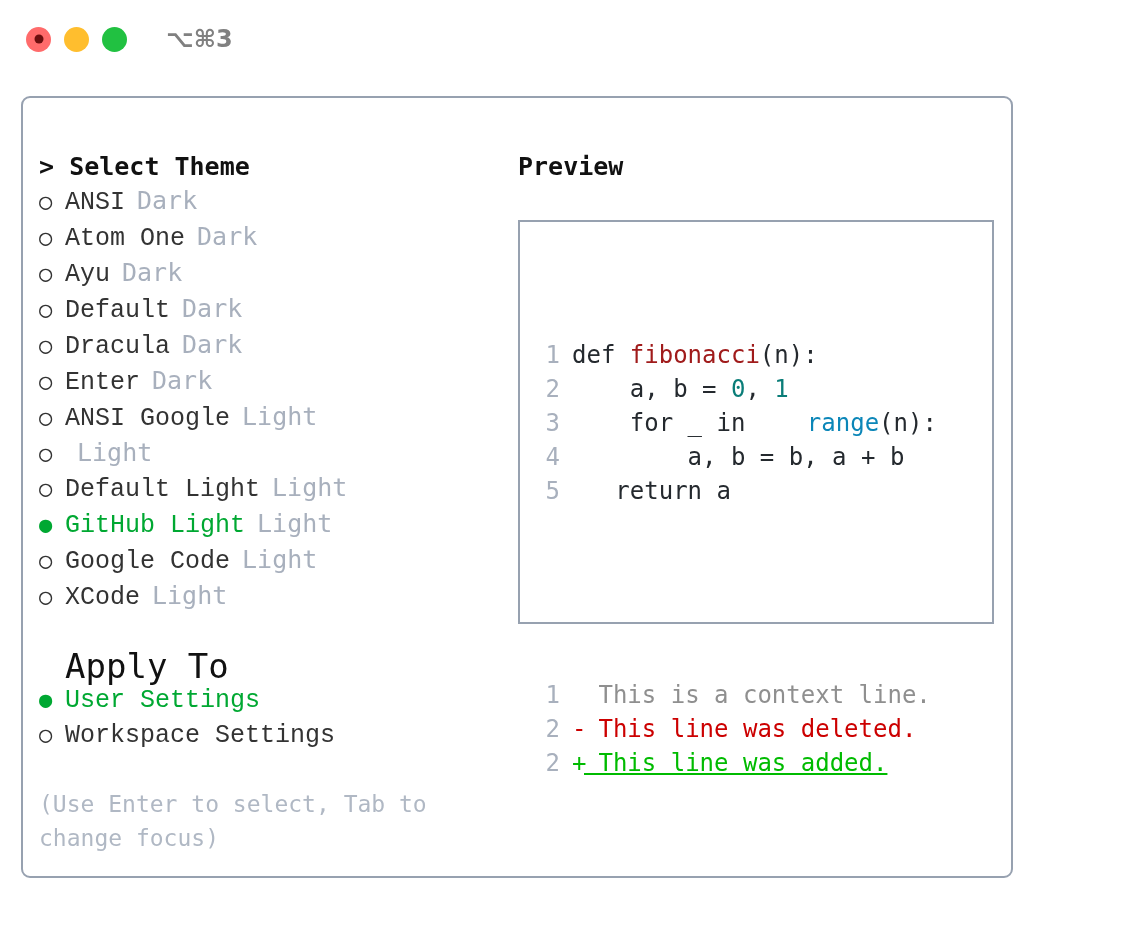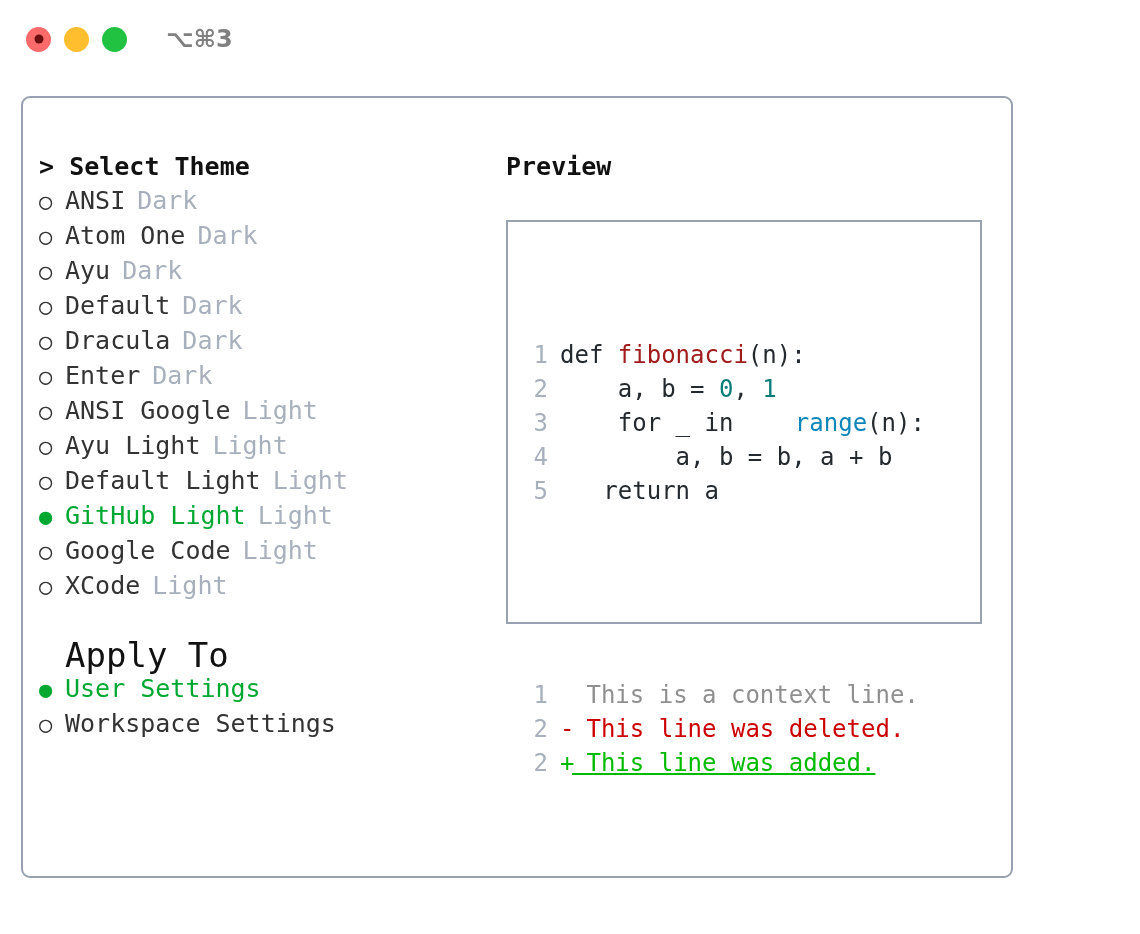--- a/index.html
+++ b/index.html
@@ -104,21 +104,21 @@
   }
   .bullet {
     display: inline-block;
     width: 26px;
     flex: 0 0 26px;
     font-size: 22px;
     color: #333333;
   }
   .opt-row.selected .bullet { color: #00a832; }
   .opt-row.selected .opt-label { color: #00a832; text-align: center; }
-  .opt-label { color: #333333; }
+  .opt-label { color: #333333; font-family: Liberation Mono, monospace; }
   .opt-variant {
     color: #a8b0bd;
     margin-left: 12px;
   }
 
   .section-gap { height: 34px; }
 
   .subheading {
     font-size: 34px;
     color: #111111;
@@ -131,21 +131,21 @@
     margin-top: 34px;
     font-size: 23px;
     line-height: 34px;
     color: #b0b8c4;
     width: 410px;
   }
 
   
   .right-col {
     position: absolute;
-    left: 483px;
+    left: 495px;
     top: 52px;
     width: 490px;
   }
   .preview-title {
     font-size: 25px;
     font-weight: bold;
     color: #111111;
     line-height: 34px;
   }
   .preview-box {
@@ -209,36 +209,37 @@
     <div class="heading"><span class="caret">&gt;</span><span> </span><span>Select Theme</span></div>
 
     <div id="theme-options">
           <div class="opt-row"><span class="bullet">○</span><span class="opt-label">ANSI</span><span class="opt-variant">Dark</span></div>
           <div class="opt-row"><span class="bullet">○</span><span class="opt-label">Atom One</span><span class="opt-variant">Dark</span></div>
           <div class="opt-row"><span class="bullet">○</span><span class="opt-label">Ayu</span><span class="opt-variant">Dark</span></div>
           <div class="opt-row"><span class="bullet">○</span><span class="opt-label">Default</span><span class="opt-variant">Dark</span></div>
           <div class="opt-row"><span class="bullet">○</span><span class="opt-label">Dracula</span><span class="opt-variant">Dark</span></div>
           <div class="opt-row"><span class="bullet">○</span><span class="opt-label">Enter</span><span class="opt-variant">Dark</span></div>
           <div class="opt-row"><span class="bullet">○</span><span class="opt-label">ANSI Google</span><span class="opt-variant">Light</span></div>
-          <div class="opt-row"><span class="bullet">○</span><span class="opt-label">Ayu Light</span><span class="opt-variant">Light</span></div>
+          <div class="opt-row"><span class="bullet">○</span><span class="opt-variant">Light</span></div>
           <div class="opt-row"><span class="bullet">○</span><span class="opt-label">Default Light</span><span class="opt-variant">Light</span></div>
           <div class="opt-row selected"><span class="bullet">●</span><span class="opt-label">GitHub Light</span><span class="opt-variant">Light</span></div>
           <div class="opt-row"><span class="bullet">○</span><span class="opt-label">Google Code</span><span class="opt-variant">Light</span></div>
           <div class="opt-row"><span class="bullet">○</span><span class="opt-label">XCode</span><span class="opt-variant">Light</span></div>
         </div>
 
     <div class="section-gap"></div>
 
     <div class="subheading">Apply To</div>
 
     <div id="apply-options">
           <div class="opt-row selected"><span class="bullet">●</span><span class="opt-label">User Settings</span></div>
           <div class="opt-row"><span class="bullet">○</span><span class="opt-label">Workspace Settings</span></div>
         </div>
 
+    <div class="hint">(Use Enter to select, Tab to change focus)</div>
   </div>
 
   <div class="right-col">
     <div class="preview-title">Preview</div>
 
     <div class="preview-box">
       <div class="code">
         <div id="code-lines"><div class="code-line"><span class="lineno">1</span><span class="code-text"><span>def </span><span class="tok-fn">fibonacci</span><span>(n):</span></span></div><div class="code-line"><span class="lineno">2</span><span class="code-text"><span>    a, b = </span><span class="tok-num">0</span><span>, </span><span class="tok-num">1</span></span></div><div class="code-line"><span class="lineno">3</span><span class="code-text"><span>    for _ in </span><span class="tok-call">range</span><span>(n):</span></span></div><div class="code-line"><span class="lineno">4</span><span class="code-text"><span>        a, b = b, a + b</span></span></div><div class="code-line"><span class="lineno">5</span><span class="code-text"><span>   return a</span></span></div></div>
         <div class="blank-line"></div>
         <div id="diff-lines"><div class="code-line"><span class="lineno">1</span><span class="code-text diff-ctx"><span class="diff-marker"> </span><span> This is a context line.</span></span></div><div class="code-line"><span class="lineno">2</span><span class="code-text diff-del"><span class="diff-marker">-</span><span> This line was deleted.</span></span></div><div class="code-line"><span class="lineno">2</span><span class="code-text diff-add"><span class="diff-marker">+</span><span> This line was added.</span></span></div></div>

